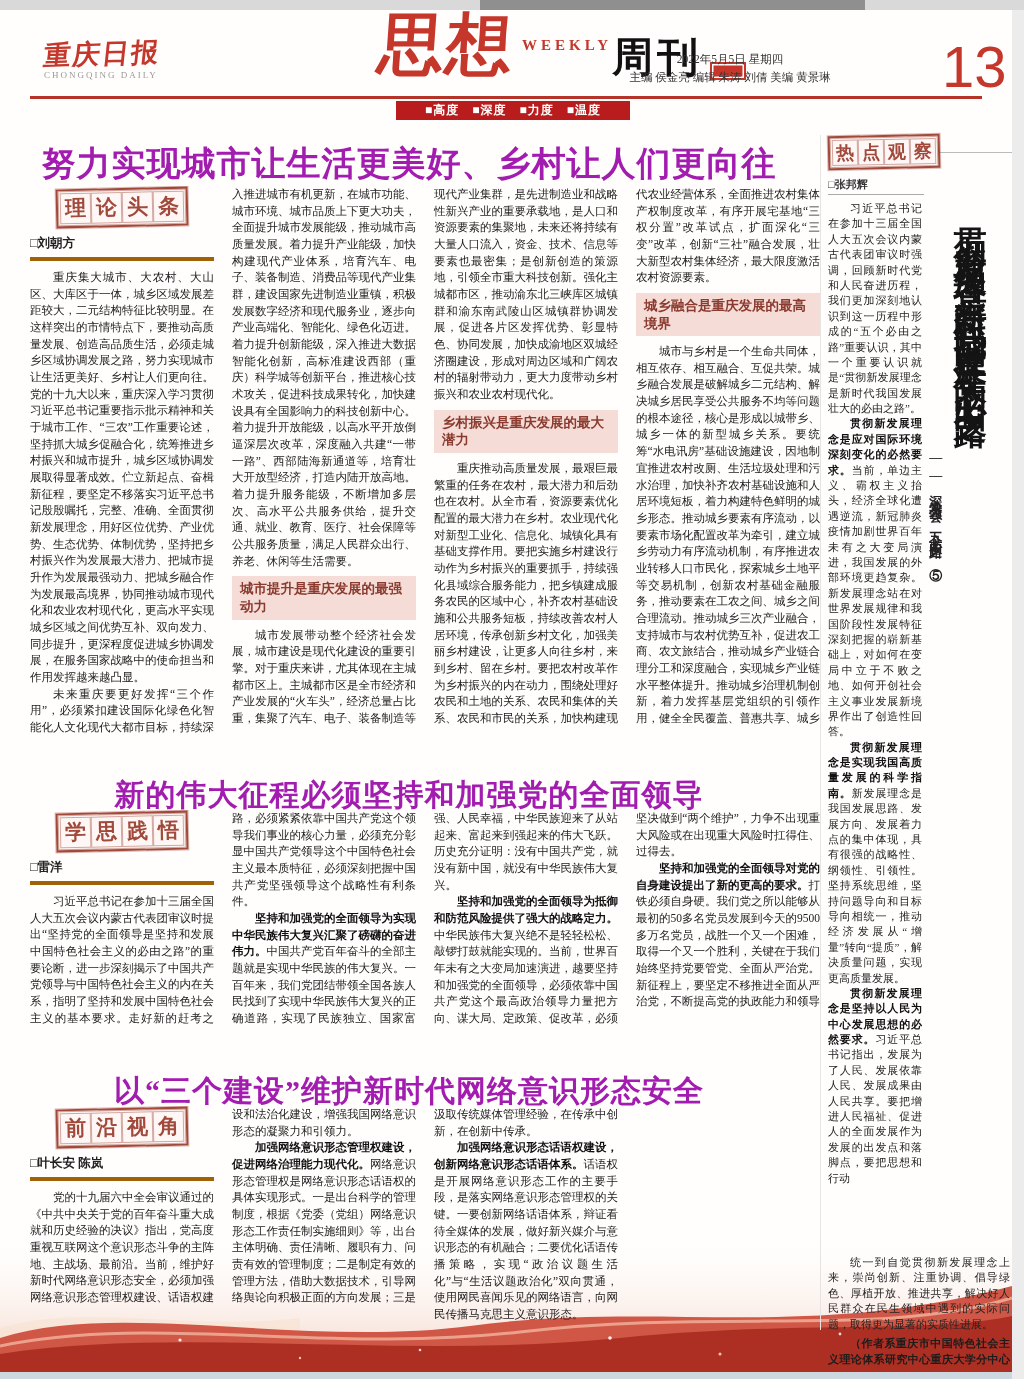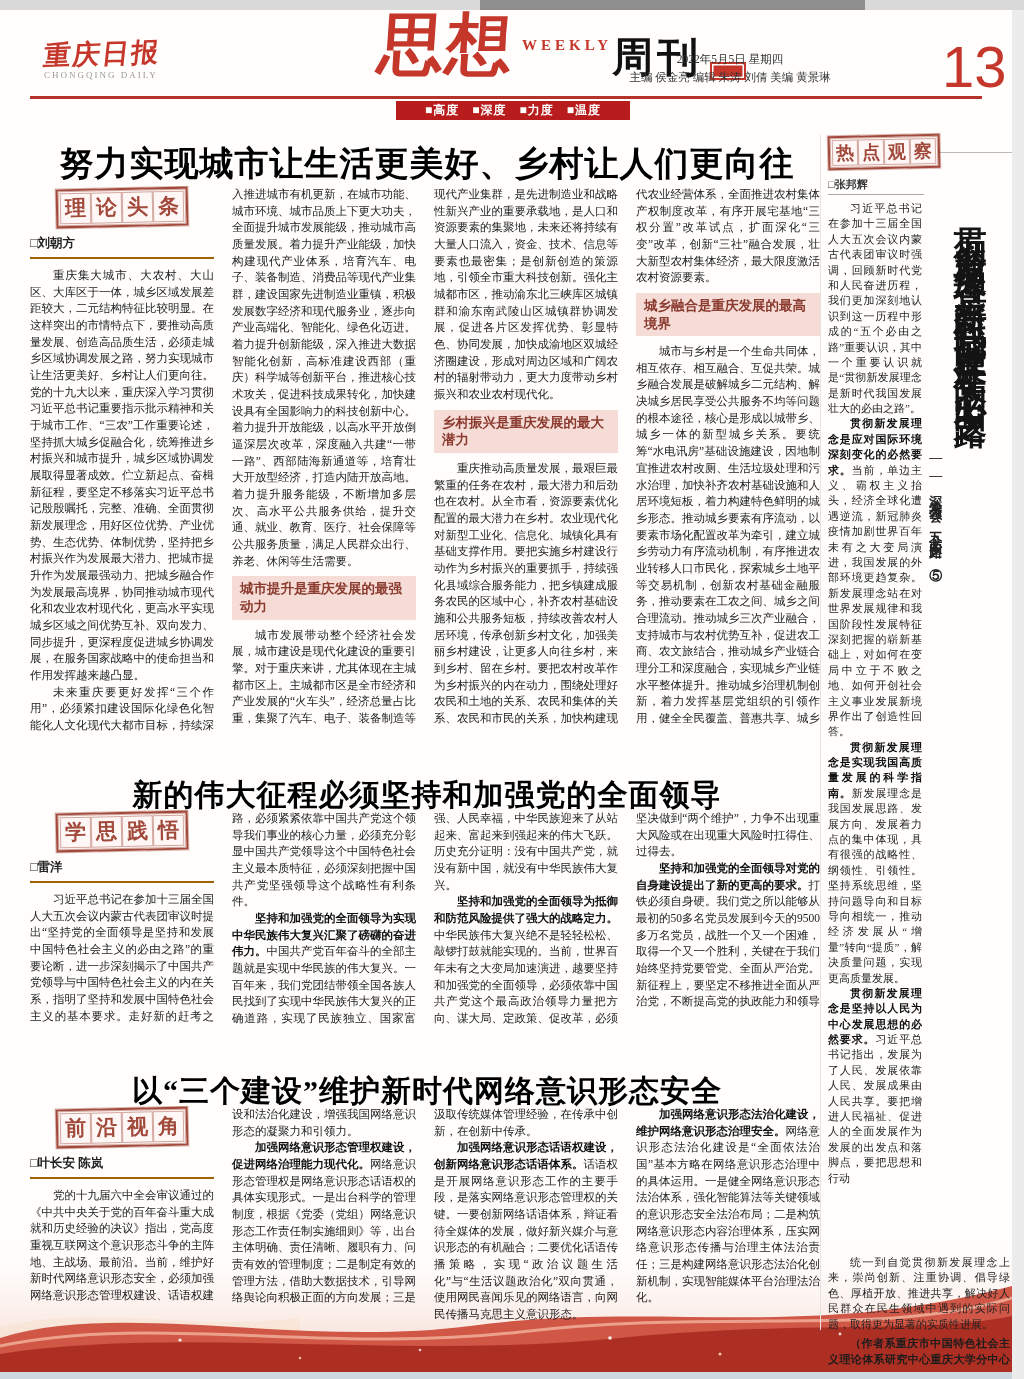--- a/index.html
+++ b/index.html
@@ -37,30 +37,30 @@
   
   .badge-wrap{text-align:center;margin:2px 0 8px;}
   .badge{display:inline-flex;border:2px solid #9a3a2b;padding:2px;transform:rotate(-1.2deg);
          box-shadow:0 0 0 1px rgba(154,58,43,.35), inset 0 0 0 1px rgba(154,58,43,.45);
          background:rgba(214,120,96,.06);opacity:.92;}
   .badge-ch{border:1px solid rgba(154,58,43,.45);padding:4px 4px;font-size:21px;line-height:1;
             font-weight:bold;color:#9a3a2b;}
   .badge.small .badge-ch{font-size:18px;padding:3px 3px;}
 
   
-  .hl{position:absolute;width:790px;left:32px;text-align:center;font-weight:900;color:#000000;
+  .hl{position:absolute;width:790px;left:14px;text-align:center;font-weight:900;color:#a21caf;
       letter-spacing:1px;line-height:1.1;}
   .cols4{position:absolute;left:30px;width:790px;column-count:4;column-gap:18px;column-fill:auto;
          overflow:hidden;}
   .bp{margin:0;text-indent:2em;text-align:justify;font-size:11.5px;line-height:1.45;color:#222;}
   .bp b{color:#111;}
   .subhead{break-inside:avoid;margin:7px 0;background:#f5dcd6;color:#8a3a2e;font-weight:bold;
            font-size:13.5px;padding:4px 8px;line-height:1.3;}
   .endnote{margin:4px 0 0;text-indent:2em;text-align:justify;font-size:11.5px;line-height:1.45;font-weight:bold;}
-  .byline{font-size:12.5px;font-weight:bold;color:#222;border-bottom:2px solid #a16207;
+  .byline{font-size:12.5px;font-weight:bold;color:#222;border-bottom:4px solid #a16207;
           padding-bottom:5px;margin:0 0 8px;}
 
   
   .hotcol{left:828px;top:125px;width:184px;}
   .hot-badge-row{display:flex;align-items:center;margin-bottom:4px;}
   .hot-line{flex:1;height:1px;background:#bbb;}
   .hot-byline{font-size:11px;font-weight:bold;color:#333;margin:8px 0 2px;}
   .hot-rule{height:1px;background:#aaa;width:96px;margin-bottom:6px;}
   .hot-flex{display:flex;align-items:flex-start;}
   .hot-narrow{width:94px;height:1048px;overflow:hidden;}
@@ -181,21 +181,20 @@
             <span class="badge-ch">前</span>
             <span class="badge-ch">沿</span>
             <span class="badge-ch">视</span>
             <span class="badge-ch">角</span>
           </span>
       </div>
       <div class="byline">□叶长安  陈岚</div>
     <p class="bp">党的十九届六中全会审议通过的《中共中央关于党的百年奋斗重大成就和历史经验的决议》指出，党高度重视互联网这个意识形态斗争的主阵地、主战场、最前沿。当前，维护好新时代网络意识形态安全，必须加强网络意识形态管理权建设、话语权建设和法治化建设，增强我国网络意识形态的凝聚力和引领力。</p>
         <p class="bp"><b>加强网络意识形态管理权建设，促进网络治理能力现代化。</b>网络意识形态管理权是网络意识形态话语权的具体实现形式。一是出台科学的管理制度，根据《党委（党组）网络意识形态工作责任制实施细则》等，出台主体明确、责任清晰、履职有力、问责有效的管理制度；二是制定有效的管理方法，借助大数据技术，引导网络舆论向积极正面的方向发展；三是汲取传统媒体管理经验，在传承中创新，在创新中传承。</p>
         <p class="bp"><b>加强网络意识形态话语权建设，创新网络意识形态话语体系。</b>话语权是开展网络意识形态工作的主要手段，是落实网络意识形态管理权的关键。一要创新网络话语体系，辩证看待全媒体的发展，做好新兴媒介与意识形态的有机融合；二要优化话语传播策略，实现“政治议题生活化”与“生活议题政治化”双向贯通，使用网民喜闻乐见的网络语言，向网民传播马克思主义意识形态。</p>
-        <p class="bp"><b>加强网络意识形态法治化建设，维护网络意识形态治理安全。</b>网络意识形态法治化建设是“全面依法治国”基本方略在网络意识形态治理中的具体运用。一是健全网络意识形态法治体系，强化智能算法等关键领域的意识形态安全法治布局；二是构筑网络意识形态内容治理体系，压实网络意识形态传播与治理主体法治责任；三是构建网络意识形态法治化创新机制，实现智能媒体平台治理法治化。</p>
       </div>
 
     <div class="abs hotcol">
       <div class="hot-badge-row">
         <span class="badge small">
             <span class="badge-ch">热</span>
             <span class="badge-ch">点</span>
             <span class="badge-ch">观</span>
             <span class="badge-ch">察</span>
           </span>

